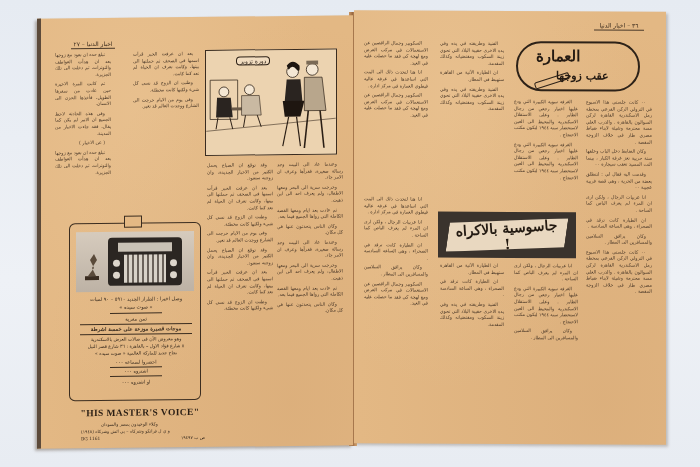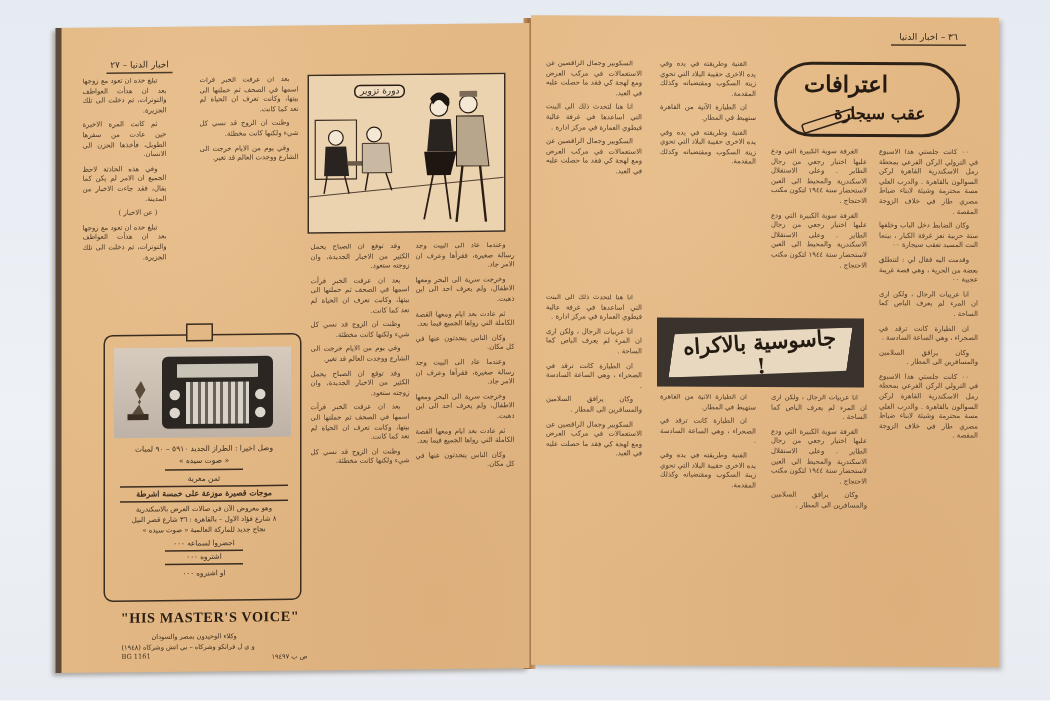--- a/index.html
+++ b/index.html
@@ -266,22 +266,22 @@
       <p>السكوبير وجمال الراقصين عن الاستعمالات في مركب العرض ومع لهجة كي فقد ما حصلت عليه في العيد.</p>
     </div>
     <div class="col" style="left:86px; top:30px; width:64px; height:150px;">
       <p>الفنية وطريقته في يده وفي يده الاخرى حقيبة البلاد التي تحوي زينة السكوب ومقتضياته وكذلك المقدمة.</p>
       <p>ان الطيارة الآتية من القاهرة ستهبط في المطار.</p>
       <p>الفنية وطريقته في يده وفي يده الاخرى حقيبة البلاد التي تحوي زينة السكوب ومقتضياته وكذلك المقدمة.</p>
     </div>
 
     <div class="title-oval">
       <div class="cig"></div>
-      <div class="t1">اعترافات</div>
-      <div class="t2">عقب سيجارة</div>
+      <div class="t1">العمارة</div>
+      <div class="t2">عقب زوجها</div>
     </div>
 
     <div class="col" style="left:160px; top:88px; width:64px; height:105px;">
       <p>الغرفة سوية الكبيرة التي ودع عليها اختيار رجعي من رجال الطاير . وعلى الاستقلال الاسكندرية والمحيط الى العين لاستحضار سنة ١٩٤٤ لتكون مكتب الاحتجاج .</p>
       <p>الغرفة سوية الكبيرة التي ودع عليها اختيار رجعي من رجال الطاير . وعلى الاستقلال الاسكندرية والمحيط الى العين لاستحضار سنة ١٩٤٤ لتكون مكتب الاحتجاج .</p>
     </div>
     <div class="col" style="left:232px; top:88px; width:66px; height:320px;">
       <p>٠٠ كانت جلستي هذا الاسبوع في الترولي الركن الفرعي بمحطة رمل الاسكندرية القاهرة لركن السوالون بالقاهرة . والدرب العلي مسة محترمة وشيئة لابناء ضباط مصري طار في خلاف الزوجة المقصة .</p>
       <p>وكان الضابط دخل الباب وخلفها ستة حربية تعز غرفة الكبار ، بينما النت المسيد تعقب سيجارة ٠٠</p>
       <p>وقدمت اليه فقال لي : لتنطلق بعضة من الحرية ، وهي قصة غريبة عجيبة ٠٠</p>

